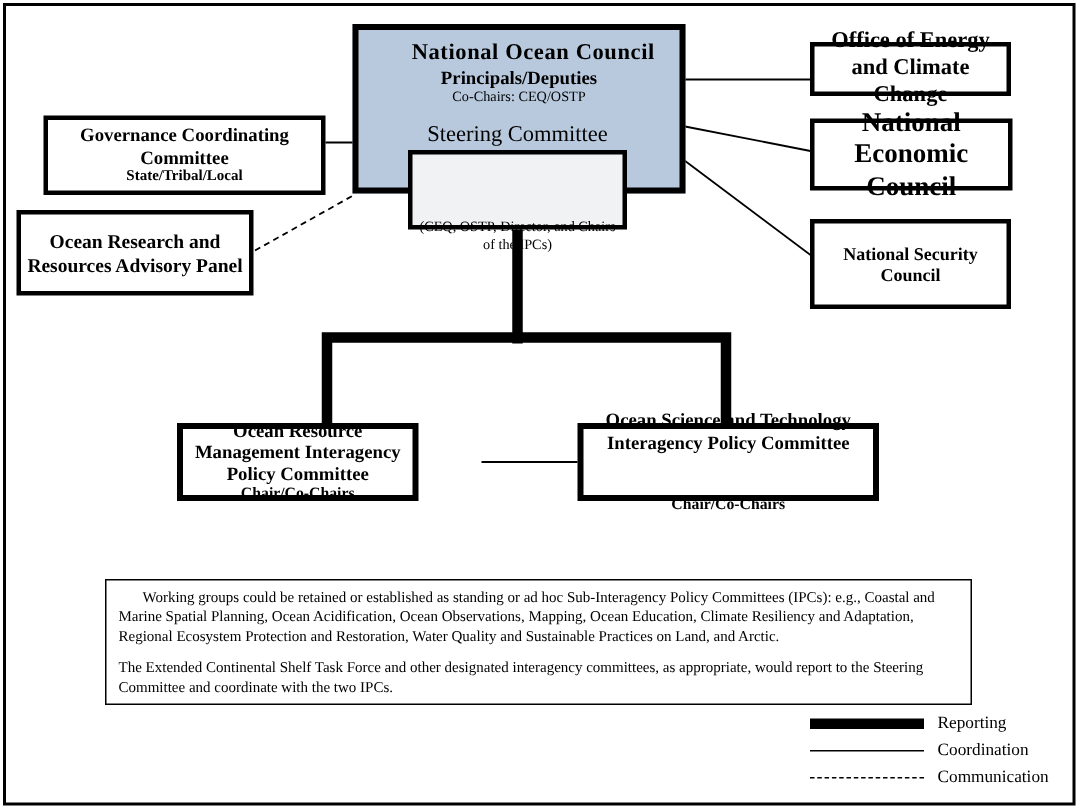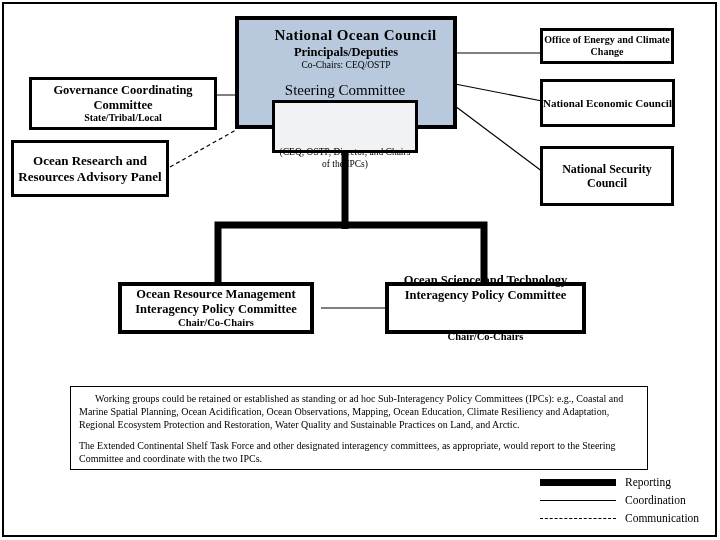--- a/index.html
+++ b/index.html
@@ -52,29 +52,29 @@
   #box-steering .n { font-size: 9.5px; line-height: 1.25; }
 
   #box-gcc   { left: 11px;  top: 77px;  width: 188px; height: 53px; margin-left: 18px; }
   #box-gcc .t { font-size: 12.5px; }
   #box-gcc .n { font-size: 10px; font-weight: bold; }
 
   #box-orrap { left: 11px;  top: 140px; width: 158px; height: 57px; text-align: center; }
   #box-orrap .t { font-size: 13px; }
 
   #box-oecc  { left: 540px; top: 28px;  width: 134px; height: 36px; }
-  #box-oecc .t { font-size: 10px; }
+  #box-oecc .t { font-size: 15px; }
 
   #box-nec   { left: 540px; top: 79px;  width: 135px; height: 48px; }
-  #box-nec .t { font-size: 11px; }
+  #box-nec .t { font-size: 18px; }
 
   #box-nsc   { left: 540px; top: 146px; width: 134px; height: 60px; }
   #box-nsc .t { font-size: 12px; }
 
-  #box-ormipc { left: 118px; top: 282px; width: 196px; height: 52px; border-width: 4px; align-items: center; }
+  #box-ormipc { left: 118px; top: 282px; width: 161px; height: 52px; border-width: 4px; align-items: center; }
   #box-ostipc { left: 385px; top: 282px; width: 201px; height: 52px; border-width: 4px; gap: 28px; }
   #box-ormipc .t, #box-ostipc .t { font-size: 12.5px; }
   #box-ormipc .n, #box-ostipc .n { font-size: 10.5px; font-weight: bold; }
 
   #footnote {
     position: absolute;
     left: 70px; top: 386px; width: 578px; height: 84px;
     border: 1px solid #000;
     box-sizing: border-box;
     padding: 5px 8px;

